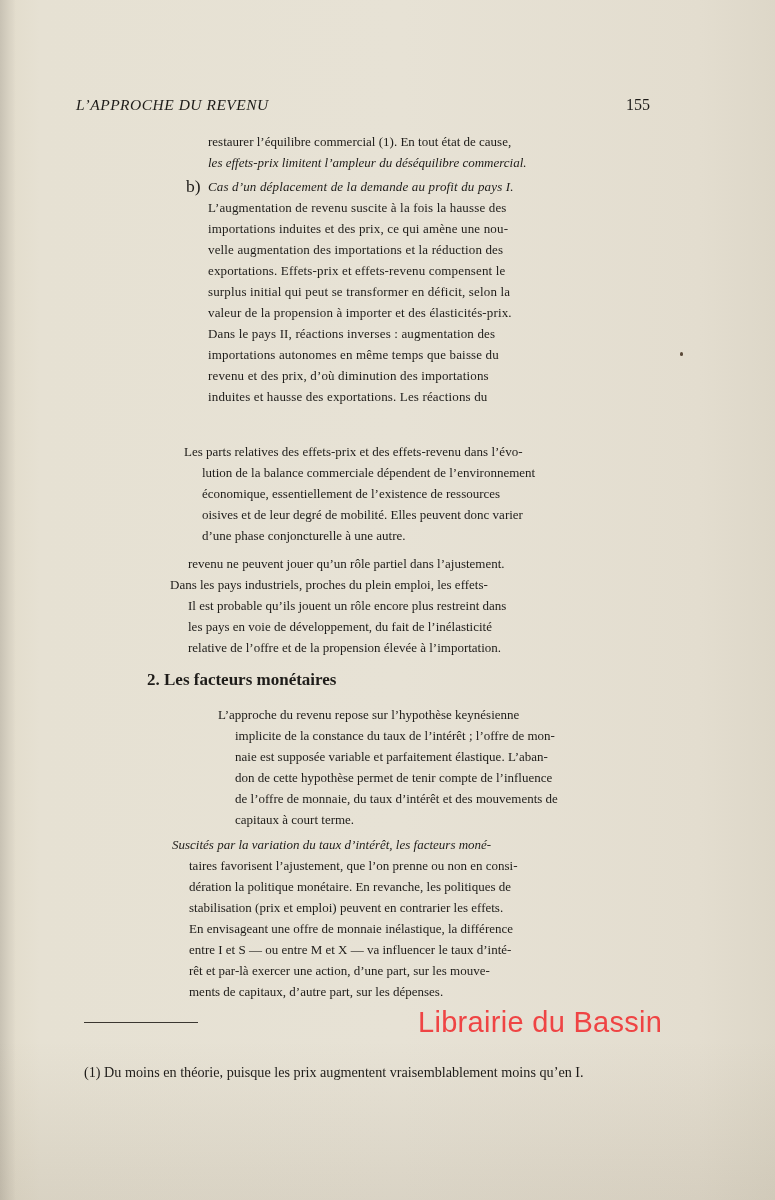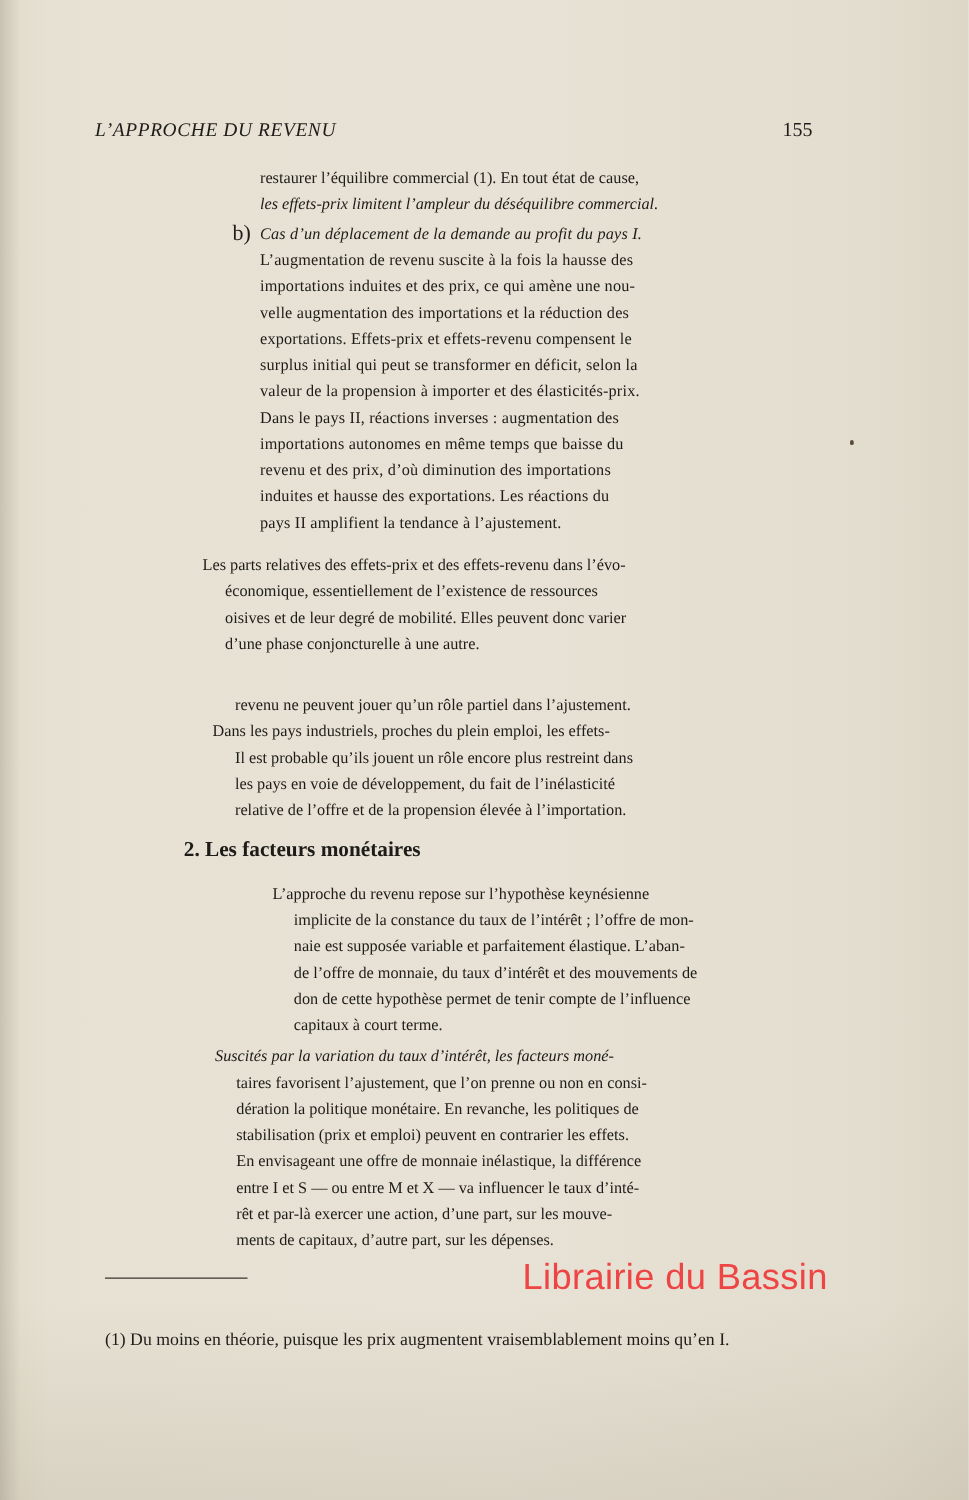--- a/index.html
+++ b/index.html
@@ -70,46 +70,46 @@
     <span class="line">L’augmentation de revenu suscite à la fois la hausse des</span>
     <span class="line">importations induites et des prix, ce qui amène une nou-</span>
     <span class="line">velle augmentation des importations et la réduction des</span>
     <span class="line">exportations. Effets-prix et effets-revenu compensent le</span>
     <span class="line">surplus initial qui peut se transformer en déficit, selon la</span>
     <span class="line">valeur de la propension à importer et des élasticités-prix.</span>
     <span class="line">Dans le pays II, réactions inverses : augmentation des</span>
     <span class="line">importations autonomes en même temps que baisse du</span>
     <span class="line">revenu et des prix, d’où diminution des importations</span>
     <span class="line">induites et hausse des exportations. Les réactions du</span>
-    <span class="line">pays II amplifient la tendance à l’ajustement.</span>
   </div>
 
-  <div class="p" style="left:162px; top:441px; width:494px;">
+  <div class="p" style="left:184px; top:441px; width:494px;">
     <span class="line">Les parts relatives des effets-prix et des effets-revenu dans l’évo-</span>
+    <span class="line" style="padding-left:18px">lution de la balance commerciale dépendent de l’environnement</span>
     <span class="line" style="padding-left:18px">économique, essentiellement de l’existence de ressources</span>
     <span class="line" style="padding-left:18px">oisives et de leur degré de mobilité. Elles peuvent donc varier</span>
     <span class="line" style="padding-left:18px">d’une phase conjoncturelle à une autre.</span>
   </div>
 
   <div class="p" style="left:170px; top:553px; width:494px;">
     <span class="line" style="padding-left:18px">revenu ne peuvent jouer qu’un rôle partiel dans l’ajustement.</span>
     <span class="line">Dans les pays industriels, proches du plein emploi, les effets-</span>
     <span class="line" style="padding-left:18px">Il est probable qu’ils jouent un rôle encore plus restreint dans</span>
     <span class="line" style="padding-left:18px">les pays en voie de développement, du fait de l’inélasticité</span>
     <span class="line" style="padding-left:18px">relative de l’offre et de la propension élevée à l’importation.</span>
   </div>
 
   <div class="sec-title">2. Les facteurs monétaires</div>
 
   <div class="p" style="left:172px; top:704px; width:494px;margin-left:46px;">
     <span class="line">L’approche du revenu repose sur l’hypothèse keynésienne</span>
     <span class="line" style="padding-left:17px">implicite de la constance du taux de l’intérêt ; l’offre de mon-</span>
     <span class="line" style="padding-left:17px">naie est supposée variable et parfaitement élastique. L’aban-</span>
+    <span class="line" style="padding-left:17px">don de cette hypothèse permet de tenir compte de l’influence</span>
     <span class="line" style="padding-left:17px">de l’offre de monnaie, du taux d’intérêt et des mouvements de</span>
-    <span class="line" style="padding-left:17px">don de cette hypothèse permet de tenir compte de l’influence</span>
     <span class="line" style="padding-left:17px">capitaux à court terme.</span>
   </div>
 
   <div class="p" style="left:172px; top:834px; width:494px;">
     <span class="line it">Suscités par la variation du taux d’intérêt, les facteurs moné-</span>
     <span class="line" style="padding-left:17px">taires favorisent l’ajustement, que l’on prenne ou non en consi-</span>
     <span class="line" style="padding-left:17px">dération la politique monétaire. En revanche, les politiques de</span>
     <span class="line" style="padding-left:17px">stabilisation (prix et emploi) peuvent en contrarier les effets.</span>
     <span class="line" style="padding-left:17px">En envisageant une offre de monnaie inélastique, la différence</span>
     <span class="line" style="padding-left:17px">entre I et S — ou entre M et X — va influencer le taux d’inté-</span>

